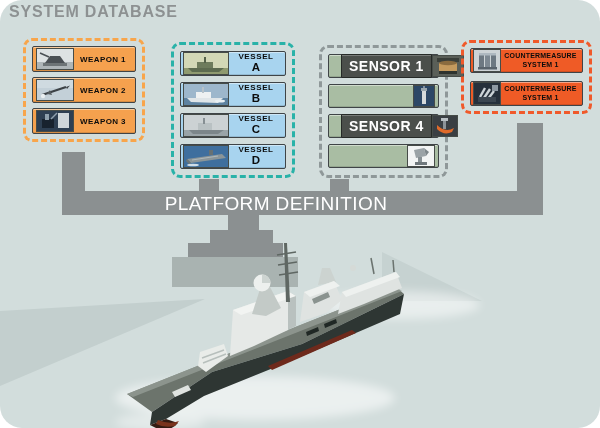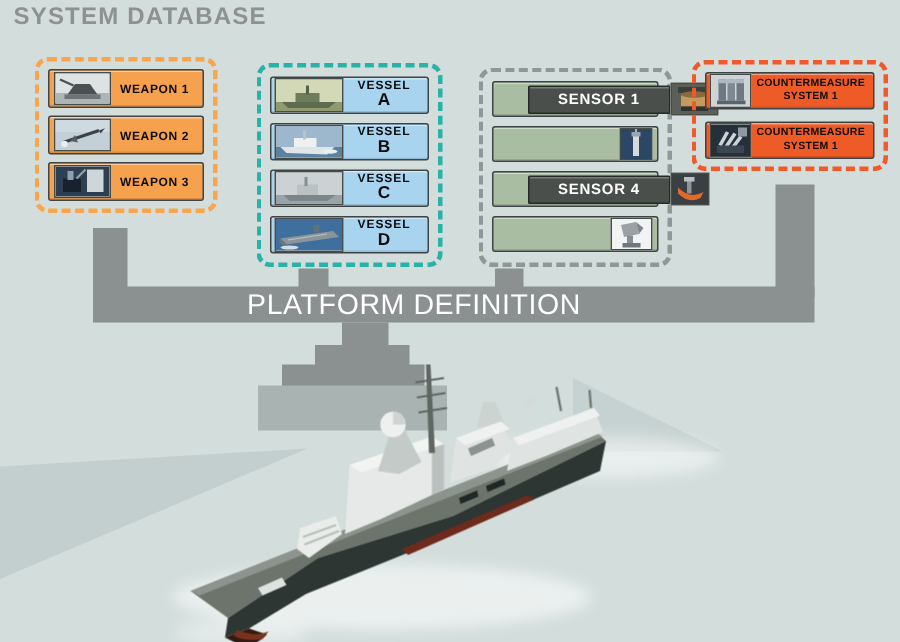--- a/index.html
+++ b/index.html
@@ -1,19 +1,20 @@
 <!DOCTYPE html>
 <html style="--bg: #d2dddc; --title: #8d9192; --connector: #8b9091; --bar_text: #ffffff; --weapon_fill: #f5a14e; --weapon_dash: #f8a54b; --vessel_fill: #a8d4ef; --vessel_dash: #29b2a8; --sensor_fill: #a9bda3; --sensor_dash: #8f9899; --sensor_chip: #4b4f4b; --cm_fill: #ef5b26; --cm_dash: #f0592a; --item_border: #3f4447;"><head>
 <meta charset="utf-8">
 <style>
   html,body{margin:0;padding:0;}
   #app{
     position:relative;width:600px;height:428px;overflow:hidden;
     background:var(--bg,#d2dddc);
     font-family:"Liberation Sans",sans-serif;
+    border-radius:22px;
     -webkit-font-smoothing:antialiased;
   }
   .page-title{
     position:absolute;left:9px;top:3px;
     font-size:16px;font-weight:bold;letter-spacing:.8px;
     color:var(--title,#8d9192);
   }
   
   .group{
     position:absolute;box-sizing:border-box;
@@ -37,24 +38,24 @@
   .thumb{flex:0 0 auto;border:1px solid #464c48;line-height:0;background:#fff;}
   .thumb svg{display:block;}
   .item-label{
     flex:1 1 auto;text-align:center;color:#0c0c0c;
     font-weight:bold;font-size:8px;letter-spacing:.4px;
   }
   .vessel-text{flex:1 1 auto;text-align:center;color:#0c0c0c;font-weight:bold;line-height:1;}
   .vessel-text .vt1{font-size:8px;letter-spacing:.6px;}
   .vessel-text .vt2{font-size:11.5px;margin-top:1px;}
   .sensor-chip{
-    flex:0 0 auto;margin-left:20px;
+    flex:0 0 auto;margin-left:9px;
     background:var(--sensor_chip,#4b4f4b);color:#ffffff;
-    font-size:10px;font-weight:bold;letter-spacing:.5px;
-    padding:3px 19px;border:1px solid #262a27;border-radius:1px;
+    font-size:14px;font-weight:bold;letter-spacing:.5px;
+    padding:3px 7px;border:1px solid #262a27;border-radius:1px;
     box-shadow:inset 0 1px 0 rgba(255,255,255,.25);
   }
   .sensor-spacer{flex:1 1 auto;}
   .cm-text{flex:1 1 auto;text-align:center;color:#0c0c0c;font-weight:bold;font-size:7px;line-height:1.25;letter-spacing:.2px;}
   
   .conn{position:absolute;background:var(--connector,#8b9091);}
   .conn.left-drop{left:62px;top:152px;width:23px;height:45px;}
   .conn.right-drop{left:517px;top:123px;width:26px;height:75px;}
   .conn.hbar{left:62px;top:191px;width:481px;height:24px;}
   .conn.vessel-stub{left:199px;top:179px;width:20px;height:14px;}

